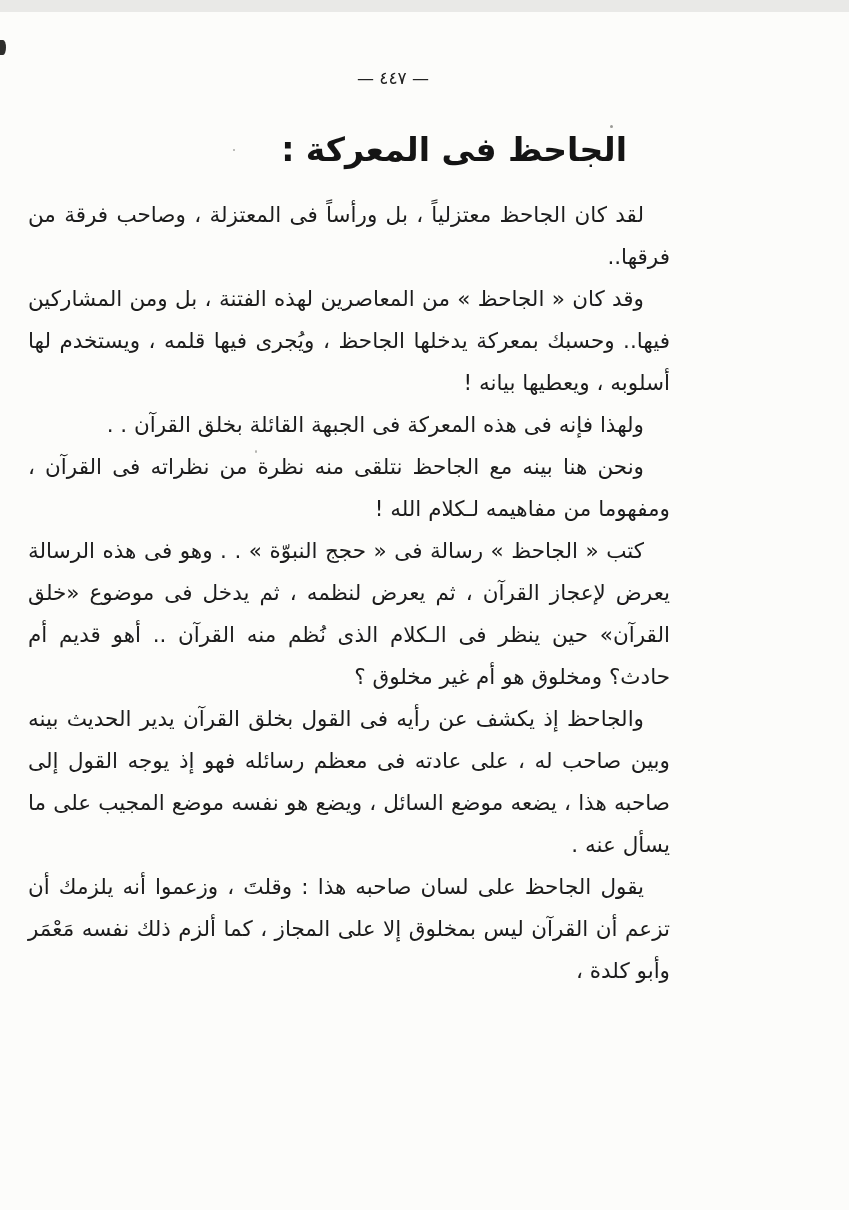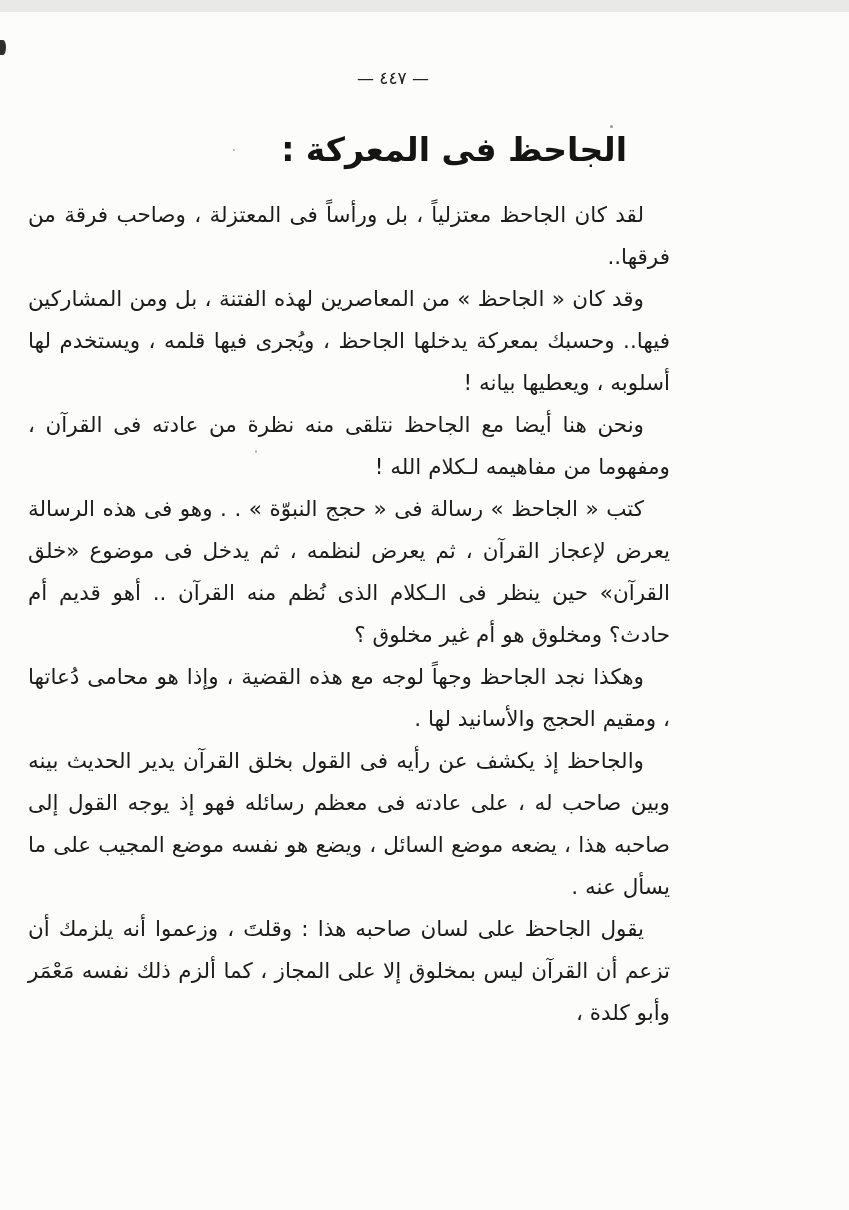--- a/index.html
+++ b/index.html
@@ -102,20 +102,20 @@
   <div class="speck speck-b"></div>
   <div class="speck speck-c"></div>
 
   <div class="page-number">— ٤٤٧ —</div>
 
   <div class="heading">الجاحظ فى المعركة :</div>
 
   <div class="body-text">
     <p>لقد كان الجاحظ معتزلياً ، بل ورأساً فى المعتزلة ، وصاحب فرقة من فرقها..</p>
     <p>وقد كان « الجاحظ » من المعاصرين لهذه الفتنة ، بل ومن المشاركين فيها.. وحسبك بمعركة يدخلها الجاحظ ، ويُجرى فيها قلمه ، ويستخدم لها أسلوبه ، ويعطيها بيانه !</p>
-    <p>ونحن هنا أيضا مع الجاحظ نتلقى منه نظرة من عادته فى القرآن ، ومفهوما من مفاهيمه لـكلام الله !</p>
+    <p>ولهذا فإنه فى هذه المعركة فى الجبهة القائلة بخلق القرآن . .</p>
+    <p>ونحن هنا بينه مع الجاحظ نتلقى منه نظرة من نظراته فى القرآن ، ومفهوما من مفاهيمه لـكلام الله !</p>
     <p>كتب « الجاحظ » رسالة فى « حجج النبوّة » . . وهو فى هذه الرسالة يعرض لإعجاز القرآن ، ثم يعرض لنظمه ، ثم يدخل فى موضوع «خلق القرآن» حين ينظر فى الـكلام الذى نُظم منه القرآن .. أهو قديم أم حادث؟ ومخلوق هو أم غير مخلوق ؟</p>
-    <p>وهكذا نجد الجاحظ وجهاً لوجه مع هذه القضية ، وإذا هو محامى دُعاتها ، ومقيم الحجج والأسانيد لها .</p>
     <p>والجاحظ إذ يكشف عن رأيه فى القول بخلق القرآن يدير الحديث بينه وبين صاحب له ، على عادته فى معظم رسائله فهو إذ يوجه القول إلى صاحبه هذا ، يضعه موضع السائل ، ويضع هو نفسه موضع المجيب على ما يسأل عنه .</p>
     <p>يقول الجاحظ على لسان صاحبه هذا : وقلتَ ، وزعموا أنه يلزمك أن تزعم أن القرآن ليس بمخلوق إلا على المجاز ، كما ألزم ذلك نفسه مَعْمَر وأبو كلدة ،</p>
   </div>
 
 </div>
 
 </body></html>

